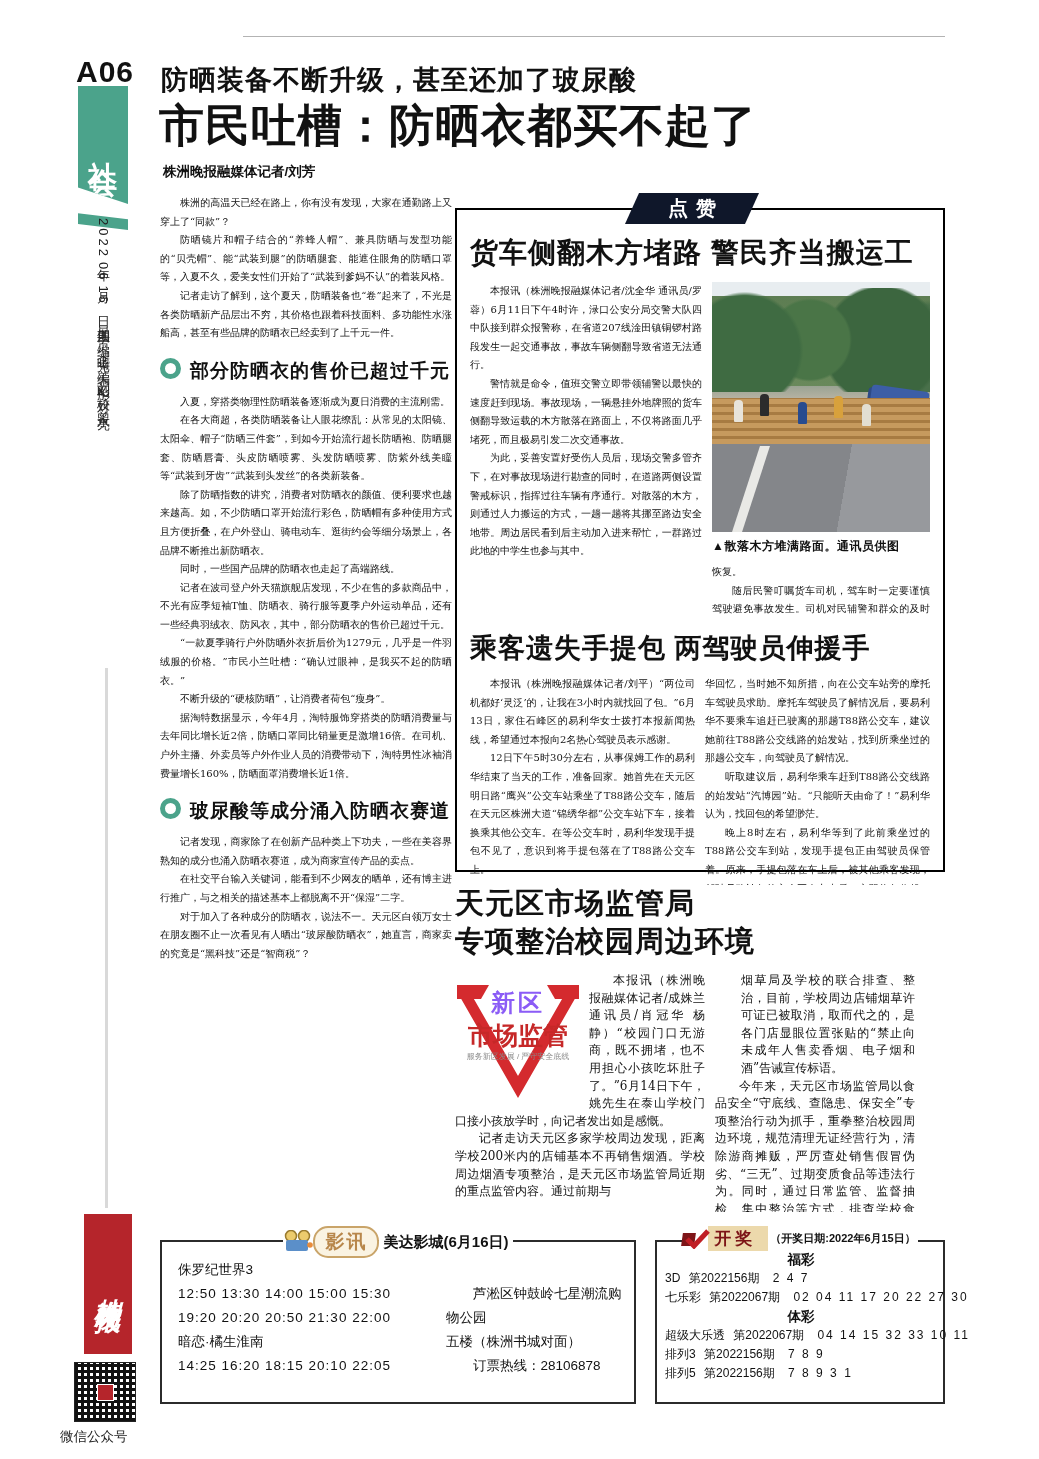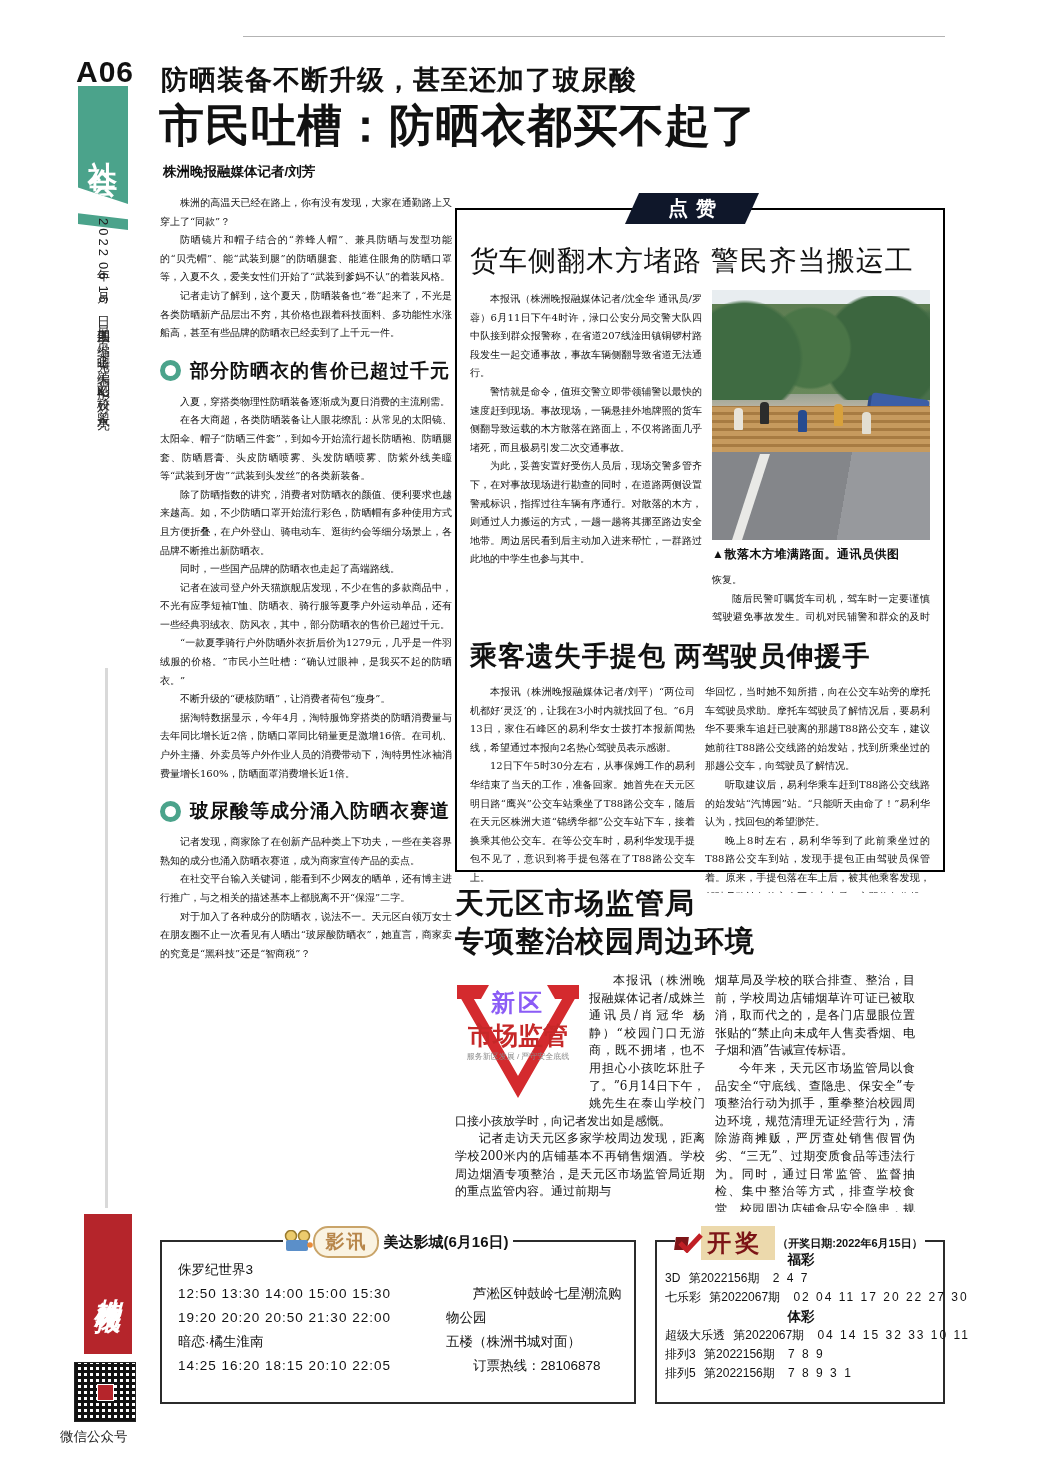--- a/index.html
+++ b/index.html
@@ -26,31 +26,31 @@
   .wechat{position:absolute;left:60px;top:1428px;font-size:13.5px;color:#222;}
   
   .top-rule{position:absolute;left:243px;top:36px;width:702px;height:1px;background:#b3b3b3;}
   .kicker{position:absolute;left:161px;top:62px;font-size:27px;font-weight:700;letter-spacing:1px;}
   .headline{position:absolute;left:159px;top:96px;font-size:45px;font-weight:900;letter-spacing:1px;}
   .byline{position:absolute;left:163px;top:163px;font-size:13.5px;font-weight:700;}
   
   .main-col{position:absolute;left:160px;top:194px;width:292px;height:1016px;overflow:hidden;}
   p.body{font-family:"DejaVu Serif",serif;font-size:10px;line-height:18.6px;
          text-align:justify;text-indent:2em;margin:0;}
-  .subhead{display:flex;align-items:center;gap:9px;margin:15px 0 9px 0;}
+  .subhead{display:flex;gap:9px;margin:15px 0 9px 0;}
   .donut{width:11px;height:11px;border:5px solid #4BA38B;border-radius:50%;flex:0 0 auto;}
   .subhead b{font-size:19px;font-weight:900;letter-spacing:1px;}
   
   .box1{position:absolute;left:455px;top:208px;width:490px;height:664px;border:2px solid #000;
         box-sizing:border-box;padding:0 13px;background:#fff;}
   .badge{position:absolute;top:-17px;left:168px;width:134px;height:31px;background:#0f172a;
          clip-path:polygon(14px 0,100% 0,calc(100% - 14px) 100%,0 100%);
          display:flex;align-items:center;justify-content:center;}
   .badge span{color:#fff;font-size:20px;font-weight:900;letter-spacing:8px;text-indent:8px;}
-  .art-h1{font-size:28px;font-weight:400;letter-spacing:1px;margin:32px 0 10px 0;white-space:nowrap;}
+  .art-h1{font-size:28px;font-weight:700;letter-spacing:1px;margin:24px 0 10px 0;white-space:nowrap;}
   .cols{display:flex;gap:10px;overflow:hidden;}
   .cols1{height:336px;}
   .colA{width:232px;flex:0 0 auto;}
   .colB{width:218px;flex:0 0 auto;}
   .photo{position:relative;width:218px;height:250px;overflow:hidden;
          background:linear-gradient(#e8edf0 0,#e8edf0 14px,#5d7d52 14px,#69895b 104px,#9aa393 104px,#b9b4a4 118px,#8f9094 118px,#96979b 100%);}
   .photo .trees{position:absolute;left:0;top:6px;width:100%;height:104px;
          background:radial-gradient(circle at 15% 60%,#3f6b42 0 28%,transparent 30%),
                     radial-gradient(circle at 45% 50%,#4a7547 0 30%,transparent 32%),
                     radial-gradient(circle at 78% 55%,#3c663f 0 32%,transparent 34%),
@@ -91,21 +91,21 @@
   .cine-logo{border:2px solid #c9a469;border-radius:15px;padding:1px 10px;background:#faf3e2;
         color:#b8874b;font-size:19px;font-weight:900;letter-spacing:2px;}
   .cine-venue{font-size:15px;font-weight:900;padding:0 4px;}
   .cinema-inner{display:flex;padding:16px 8px 0 16px;}
   .movies{width:268px;flex:0 0 auto;font-size:13.5px;line-height:24px;}
   .movies .times{letter-spacing:1px;}
   .cine-addr{width:180px;flex:0 0 auto;font-size:13.5px;line-height:24px;margin-top:24px;}
   .cine-addr .ind{text-indent:2em;}
   .lottery{position:absolute;left:655px;top:1240px;width:290px;height:164px;border:2px solid #2b2b2b;
         box-sizing:border-box;background:#fff;}
-  .lot-label{background:#ecd9ac;color:#7c1416;font-size:24px;font-weight:900;letter-spacing:4px;
+  .lot-label{background:#ecd9ac;color:#7c1416;font-size:17px;font-weight:900;letter-spacing:4px;
         padding:1px 12px 1px 6px;}
   .lot-date{font-size:11px;font-weight:700;padding:0 2px;}
   .lottery-inner{padding:8px 6px 0 8px;font-size:12px;line-height:19px;}
   .lot-group{text-align:center;font-size:13.5px;font-weight:700;}
   .lot-row{white-space:nowrap;}
   .lot-row .per{margin-left:5px;}
   .lot-row .num{margin-left:10px;letter-spacing:2px;}
   .check-icon{position:relative;width:26px;height:20px;}
   .check-icon i{position:absolute;left:0;top:4px;width:13px;height:13px;background:#7e1518;transform:skewX(-8deg);}
 </style>
@@ -219,21 +219,21 @@
             <path d="M124 10 L92 10 L100 24 L124 24 Z" fill="#d42a2e"></path>
           </svg>
           <div class="t1">新区</div>
           <div class="t2">市场监管</div>
           <div class="t3">服务新区发展 / 严守安全底线</div>
         </div>
         <p class="body">本报讯（株洲晚报融媒体记者/成姝兰 通讯员/肖冠华 杨静）“校园门口无游商，既不拥堵，也不用担心小孩吃坏肚子了。”6月14日下午，姚先生在泰山学校门口接小孩放学时，向记者发出如是感慨。</p>
         <p class="body">记者走访天元区多家学校周边发现，距离学校200米内的店铺基本不再销售烟酒。学校周边烟酒专项整治，是天元区市场监管局近期的重点监管内容。通过前期与</p>
       </div>
       <div class="m-colB">
-        <p class="body" style="text-indent:0;">烟草局及学校的联合排查、整治，目前，学校周边店铺烟草许可证已被取消，取而代之的，是各门店显眼位置张贴的“禁止向未成年人售卖香烟、电子烟和酒”告诫宣传标语。</p>
+        <p class="body" style="text-indent:0;margin-left:26px;">烟草局及学校的联合排查、整治，目前，学校周边店铺烟草许可证已被取消，取而代之的，是各门店显眼位置张贴的“禁止向未成年人售卖香烟、电子烟和酒”告诫宣传标语。</p>
         <p class="body">今年来，天元区市场监管局以食品安全“守底线、查隐患、保安全”专项整治行动为抓手，重拳整治校园周边环境，规范清理无证经营行为，清除游商摊贩，严厉查处销售假冒伪劣、“三无”、过期变质食品等违法行为。同时，通过日常监管、监督抽检、集中整治等方式，排查学校食堂、校园周边店铺食品安全隐患，规范学校食堂硬件设施，强化经营主体责任落实意识。目前，检查出的隐患已基本整改到位。</p>
       </div>
     </div>
   </div>
 
   <div class="cinema">
     <div class="box-header">
       <svg width="30" height="24" viewBox="0 0 30 24">
         <circle cx="8" cy="6" r="5.5" fill="#eccb6d" stroke="#9a7b2f" stroke-width="1.5"></circle>
         <circle cx="21" cy="6" r="5.5" fill="#eccb6d" stroke="#9a7b2f" stroke-width="1.5"></circle>

